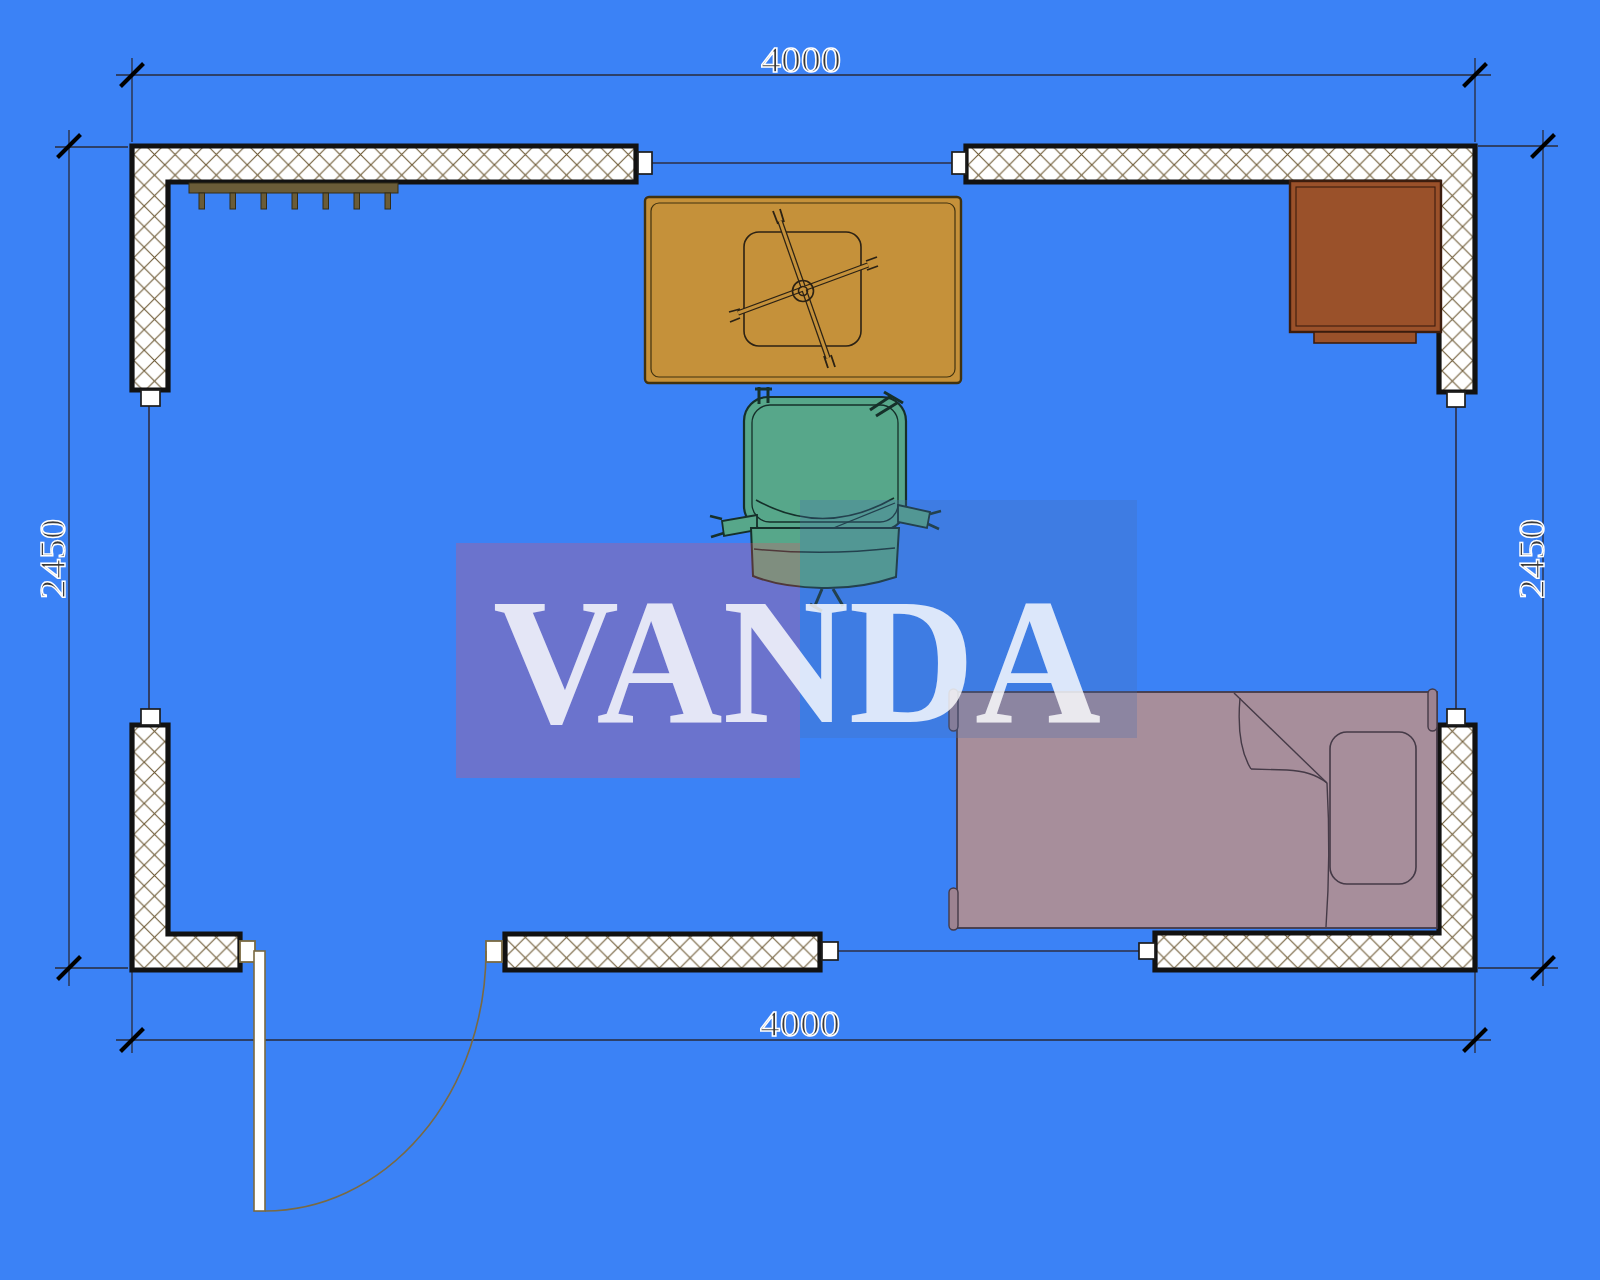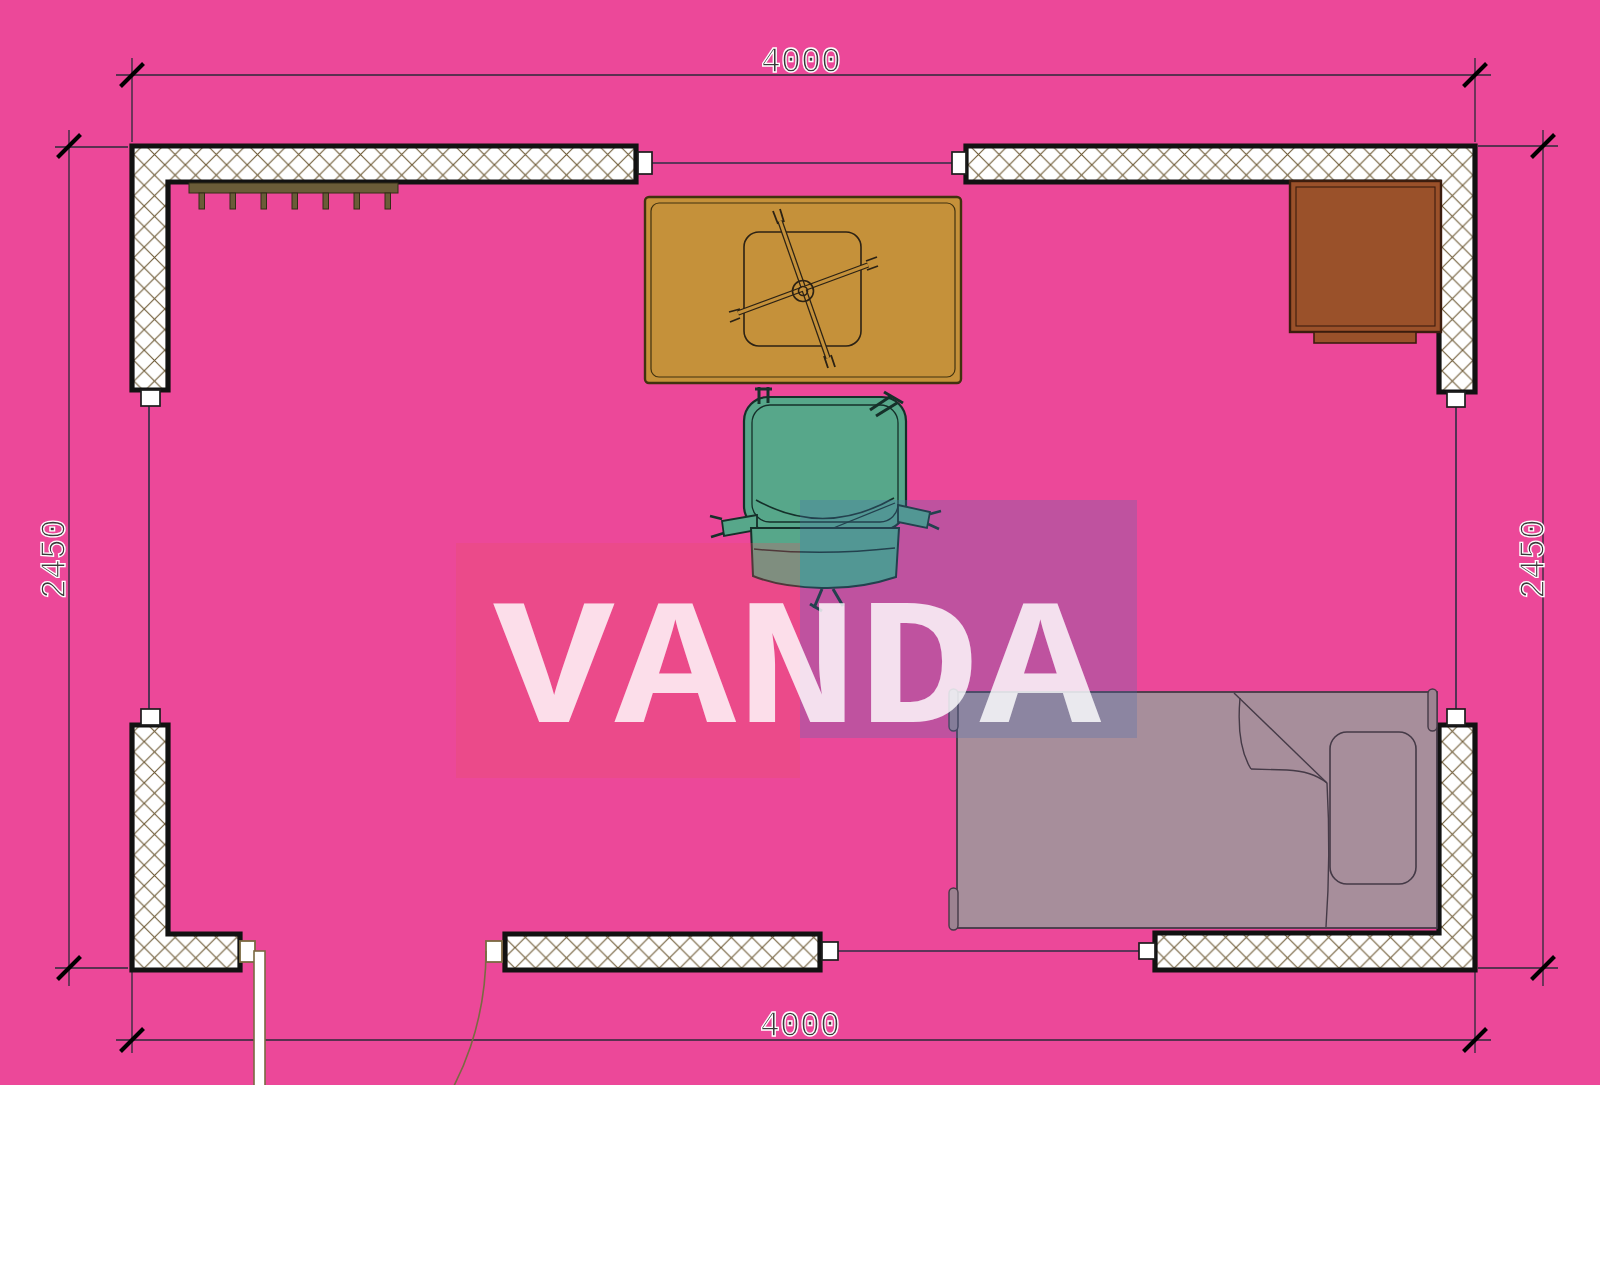--- a/index.html
+++ b/index.html
@@ -1,17 +1,17 @@
 <!DOCTYPE html>
 <html><head>
 <meta charset="utf-8">
 <style>
   html,body{margin:0;padding:0;background:#ffffff;}
-  .page{position:relative;width:1600px;height:1085px;background:#ec4899;overflow:hidden;
-        font-family:Liberation Mono, monospace;}
+  .page{position:relative;width:1600px;height:1280px;background:#3b82f6;overflow:hidden;
+        font-family:Liberation Serif, serif;}
 </style>
 </head>
 <body>
 <div class="page">
 <svg width="1600" height="1280" viewBox="0 0 1600 1280" xmlns="http://www.w3.org/2000/svg">
 <defs>
   <pattern id="hatch" width="20.6" height="20.6" patternUnits="userSpaceOnUse">
     <rect width="20.6" height="20.6" fill="#ffffff"></rect>
     <path d="M-2,-2 L22.6,22.6 M22.6,-2 L-2,22.6 M-12.3,8.3 L8.3,-12.3 M12.3,32.9 L32.9,12.3" stroke="#715e3a" stroke-width="1.15" fill="none"></path>
   </pattern>

